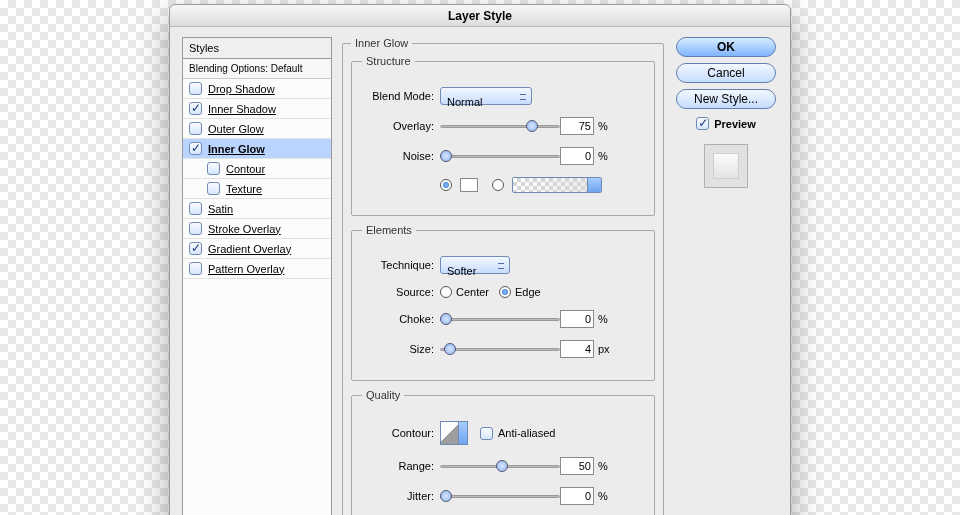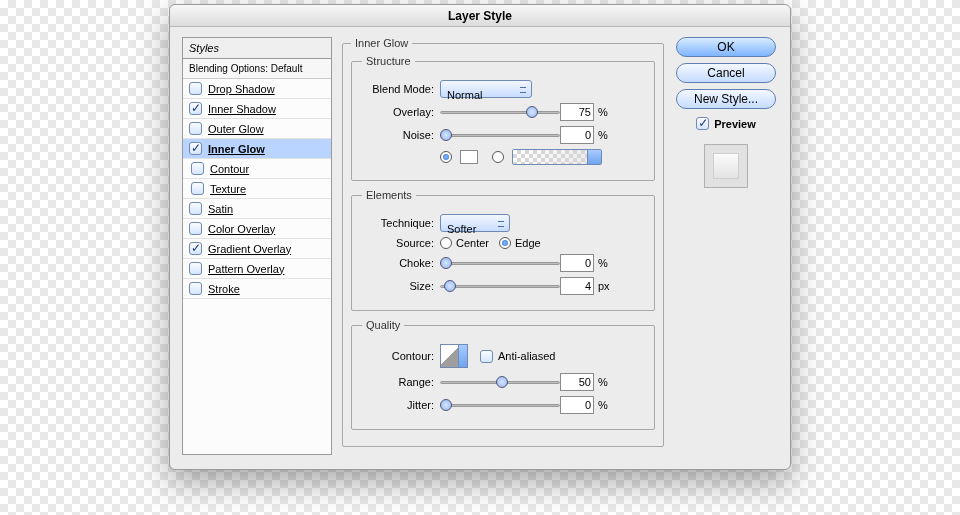--- a/index.html
+++ b/index.html
@@ -12,31 +12,31 @@
          background-size: 16px 16px;
          background-position: 0 0, 0 8px, 8px -8px, -8px 0;
          background-color:#fff;
          display:flex; align-items:flex-start; justify-content:center; padding-top:0;
   }
   .window { width:622px; margin-top:4px; background:#ececec; border:1px solid #9a9a9a; border-radius:6px; box-shadow:0 12px 32px rgba(0,0,0,.35); }
   .titlebar { height:22px; line-height:22px; text-align:center; background:linear-gradient(#f7f7f7,#dcdcdc); border-bottom:1px solid #b8b8b8; border-radius:6px 6px 0 0; font-size:12px;font-weight:bold; }
   .body { display:flex; padding:10px 12px 14px 12px; gap:10px; }
   
   .styles-panel { width:150px; border:1px solid #9a9a9a; background:#fcfcfc; }
-  .styles-header { padding:4px 6px; border-bottom:1px solid #9a9a9a; background:#efefef;font-style:italic; }
+  .styles-header { padding:4px 6px; border-bottom:1px solid #9a9a9a; background:#efefef; }
   .styles-sub { padding:4px 6px; border-bottom:1px solid #c9c9c9; background:#f7f7f7; font-size:10px;}
   .style-row { display:flex; align-items:center; gap:6px; padding:3px 6px; border-bottom:1px solid #e2e2e2;text-decoration:underline; }
   .style-row.selected { background:#b8d4ff; }
-  .style-row.indent { padding-left:8px; }
+  .style-row.indent { padding-left:24px; }
   
   .center { flex:1; }
   fieldset { border:1px solid #a8a8a8; border-radius:2px; margin:0 0 8px 0; padding:8px 10px 10px 10px; background:#ececec; }
   fieldset.outer { padding:6px 8px 8px 8px; }
   legend { padding:0 4px; color:#333; font-size:11px; }
-  .row { display:flex; align-items:center; margin:5px 0; }
+  .row { display:flex; align-items:center; margin:12px 0; }
   .row label.left { width:72px; text-align:right; margin-right:6px; }
   .aqua-select { height:18px; border:1px solid #6f8bb5; border-radius:3px; background:linear-gradient(#f2f7ff,#c8dcff); padding:12px 16px 0 6px; display:inline-flex; align-items:center; position:relative; min-width:92px; }
   .aqua-select::after { content:""; position:absolute; right:4px; top:4px; width:8px; height:10px;
       background:
         linear-gradient(#4b6fa6,#4b6fa6) center 2px/6px 1px no-repeat,
         linear-gradient(#4b6fa6,#4b6fa6) center 7px/6px 1px no-repeat; }
   .slider { position:relative; width:120px; height:14px; }
   .slider .track { position:absolute; left:0; right:0; top:6px; height:3px; background:#bdbdbd; border:1px solid #999; border-radius:2px; }
   .slider .thumb { position:absolute; top:1px; width:12px; height:12px; background:radial-gradient(#d7e7ff,#8fb4f0); border:1px solid #557; border-radius:50%; }
   input.num { width:34px; height:16px; border:1px solid #8a8a8a; background:#fff; text-align:right; padding:8px 2px; }
@@ -58,21 +58,21 @@
   .gradient-swatch .cap { width:14px; background:linear-gradient(#a8cdff,#6fa4ef); border-left:1px solid #6f8bb5; }
   .contour-swatch { width:28px; height:24px; border:1px solid #6f8bb5; display:inline-flex; }
   .contour-swatch .c { flex:1; background:linear-gradient(135deg,#fdfdfd 50%,#9e9e9e 50%); }
   .contour-swatch .cap2 { width:9px; background:linear-gradient(#a8cdff,#6fa4ef); border-left:1px solid #6f8bb5; }
   
   .chk { width:13px; height:13px; border:1px solid #6f8bb5; border-radius:3px; background:linear-gradient(#fafcff,#d6e6ff); display:inline-block; position:relative; flex-shrink:0; }
   .chk.on::after { content:"✓"; position:absolute; left:1px; top:-2px; font-size:12px; color:#173a7a; }
   
   .right { width:104px; display:flex; flex-direction:column; gap:6px; align-items:center; }
   .aqua-btn { width:100px; height:20px; border:1px solid #5f7fb0; border-radius:10px; background:linear-gradient(#f3f8ff,#c6dcff); text-align:center; line-height:18px; font-size:12px; }
-  .aqua-btn.default { background:linear-gradient(#d7ecff,#7fb4ff); font-weight:normal; }
+  .aqua-btn.default { background:linear-gradient(#d7ecff,#7fb4ff); font-weight:bold; }
   .preview-row { display:flex; align-items:center; gap:5px; margin-top:2px; }
   .preview-swatch { width:44px; height:44px; border:1px solid #b0b0b0; background:#e1e1e1; margin-top:8px; display:flex; align-items:center; justify-content:center; }
   .preview-inner { width:26px; height:26px; background:linear-gradient(#fbfbfb,#e3e3e3); border:1px solid #cfcfcf; }
 </style>
 </head>
 <body>
 
 <div class="window">
   <div class="titlebar">Layer Style</div>
   <div class="body">
@@ -104,33 +104,29 @@
           <div class="style-row indent">
             <span class="chk"></span>
             <span>Texture</span>
           </div>
           <div class="style-row">
             <span class="chk"></span>
             <span>Satin</span>
           </div>
           <div class="style-row">
             <span class="chk"></span>
-            <span>Color Overlay</span>
+            <span>Stroke Overlay</span>
           </div>
           <div class="style-row">
             <span class="chk on"></span>
             <span>Gradient Overlay</span>
           </div>
           <div class="style-row">
             <span class="chk"></span>
             <span>Pattern Overlay</span>
-          </div>
-          <div class="style-row">
-            <span class="chk"></span>
-            <span>Stroke</span>
           </div>
         </div>
     </div>
 
     <div class="center">
       <fieldset class="outer">
         <legend>Inner Glow</legend>
 
         <fieldset>
           <legend>Structure</legend>

